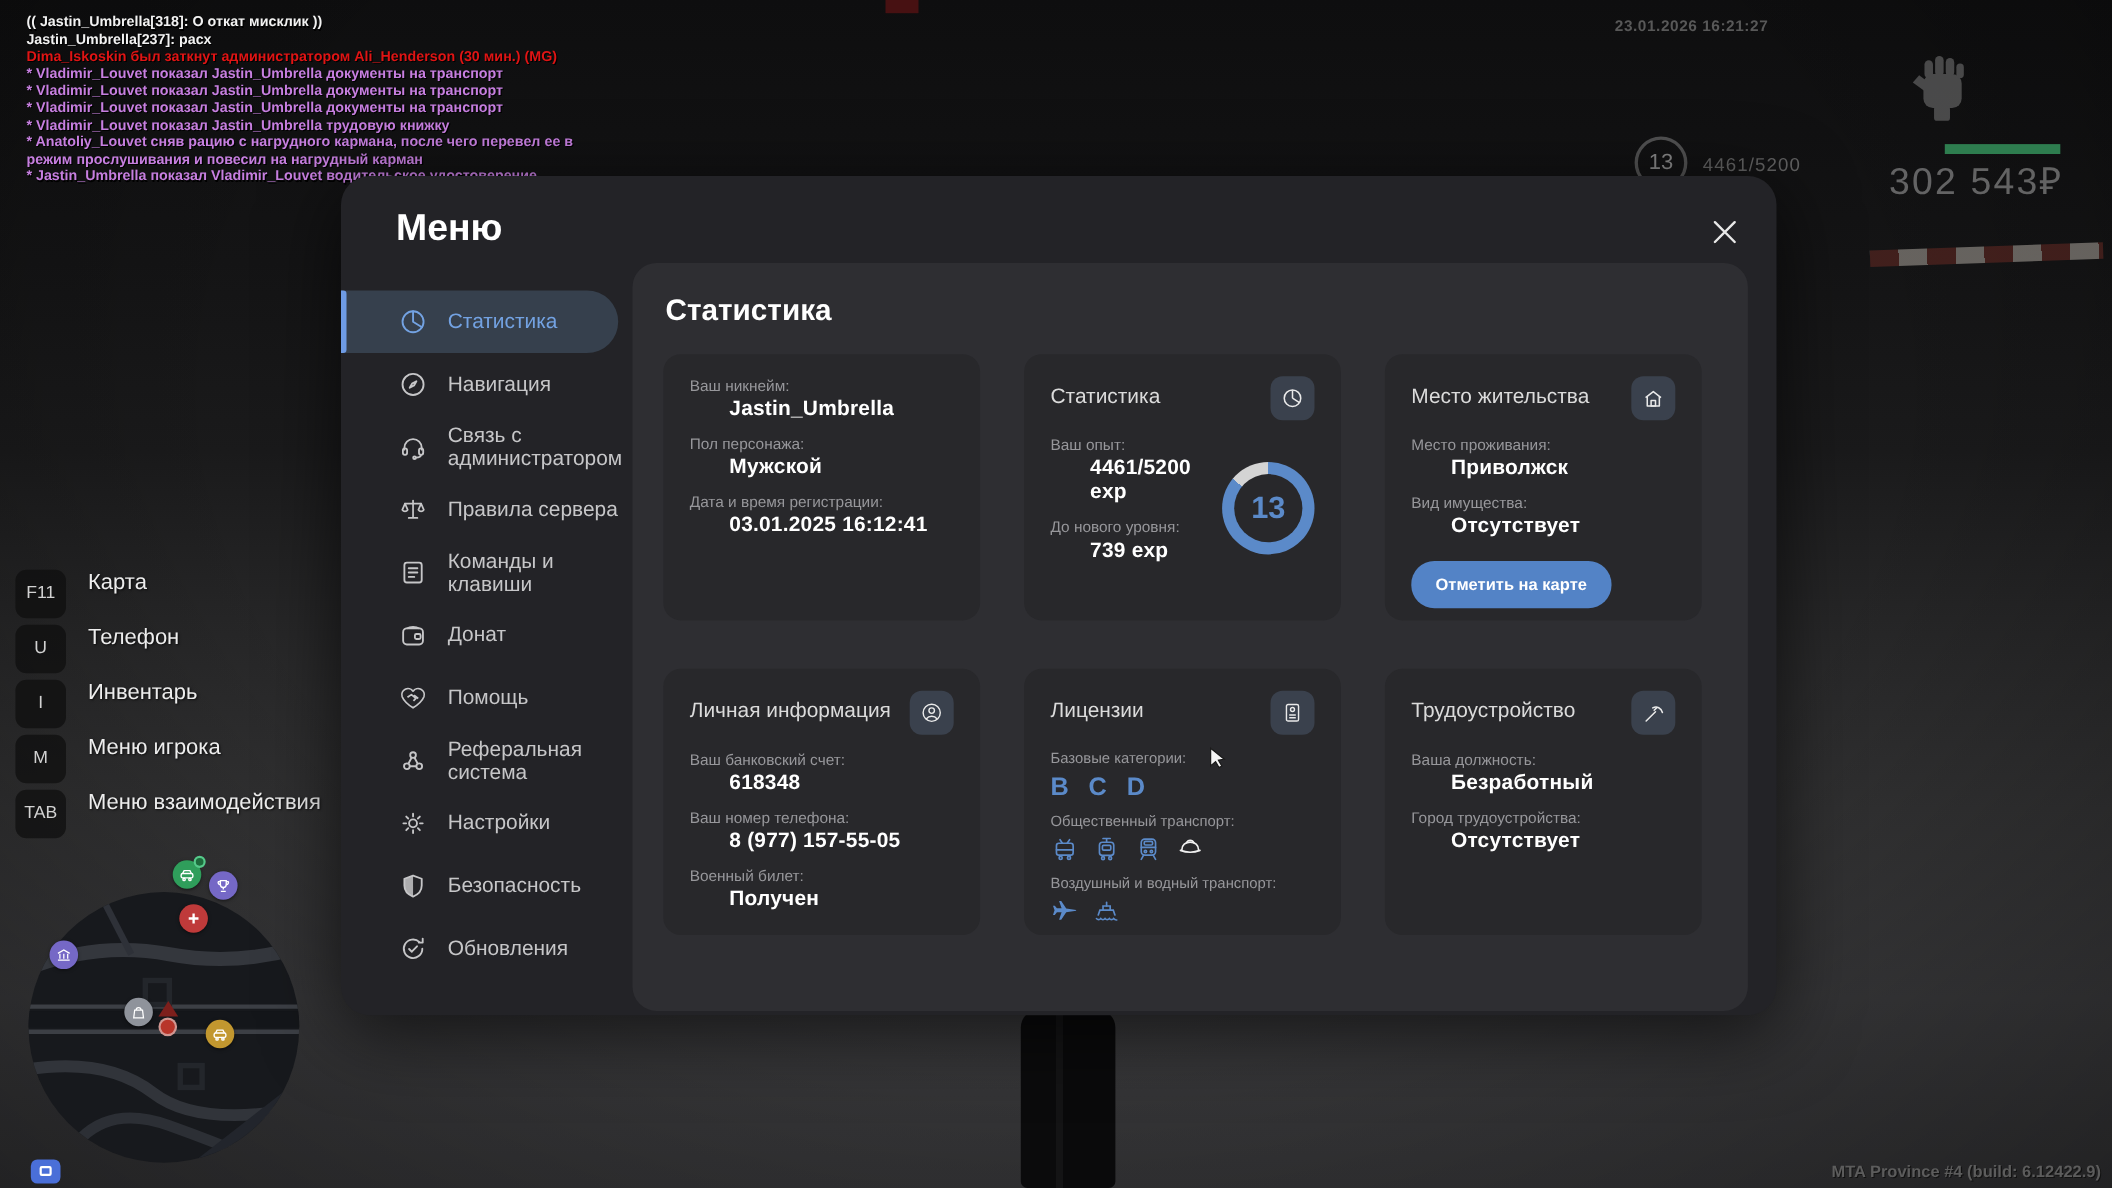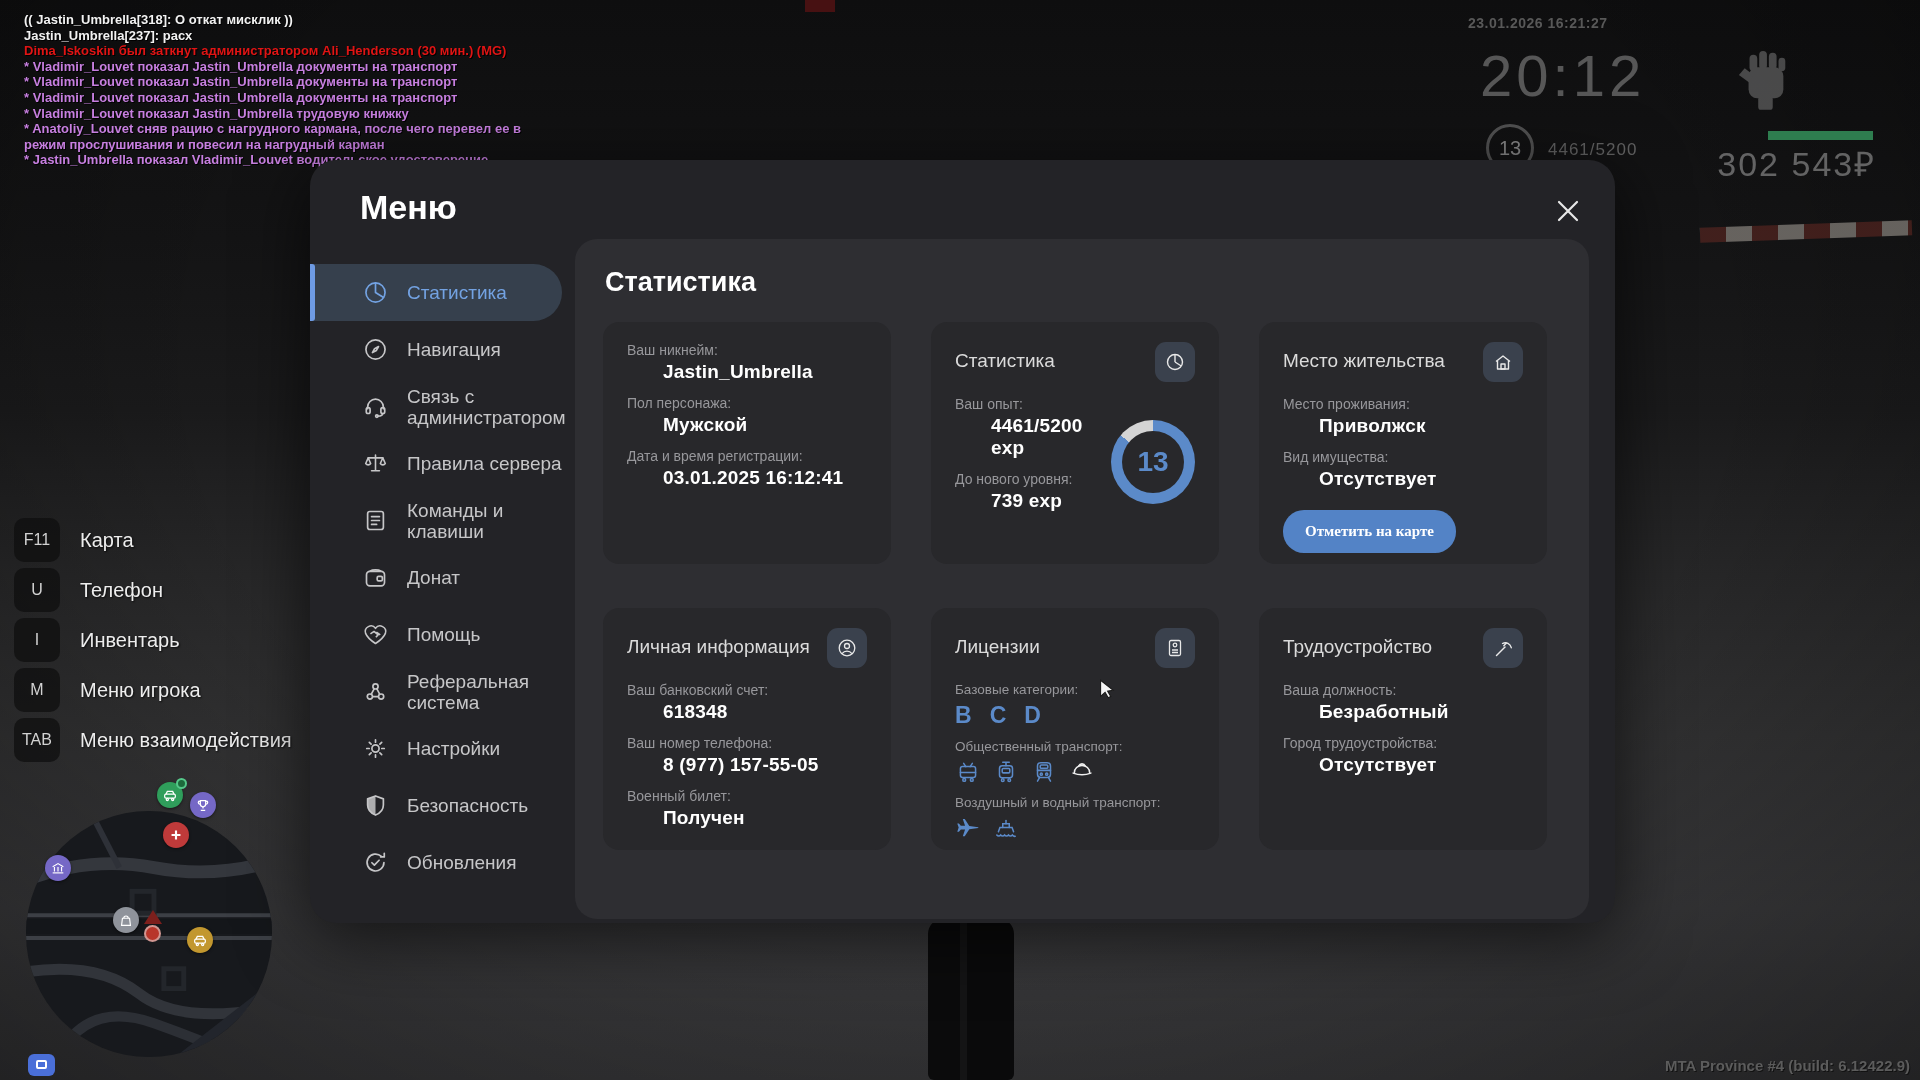--- a/index.html
+++ b/index.html
@@ -26,21 +26,21 @@
   .level-badge{position:absolute;left:1486px;top:124px;width:48px;height:48px;border-radius:50%;
     border:3px solid rgba(145,145,145,.5);color:rgba(175,175,175,.75);font-size:20px;}
   .exp-top{position:absolute;left:1548px;top:140px;font-size:17px;color:rgba(150,150,150,.6);letter-spacing:1px;}
   .fist{position:absolute;left:1736px;top:48px;width:58px;height:66px;opacity:.42;}
   .money-bar{position:absolute;right:47px;top:131px;width:105px;height:9px;}
   .money{position:absolute;right:44px;top:140px;font-size:34px;color:rgba(168,168,168,.55);letter-spacing:2px;}
   .build{position:absolute;right:10px;bottom:6px;font-size:15px;font-weight:bold;color:#5c5c5c;text-shadow:1px 1px 0 #121212;}
 
   
   .hotkeys{position:absolute;left:14px;top:518px;display:flex;flex-direction:column;gap:6px;}
-  .hk-row{display:flex;align-items:center;gap:20px;height:44px;}
+  .hk-row{display:flex;align-items:flex-start;gap:20px;height:44px;}
   .hk-key{width:46px;height:44px;background:rgba(14,14,14,.72);border-radius:10px;color:#d2d2d2;font-size:16px;flex:0 0 auto;}
   .hk-label{font-size:20px;color:#ededed;text-shadow:1px 1px 2px rgba(0,0,0,.7);white-space:nowrap;}
 
   .cx{display:flex;align-items:center;justify-content:center;}
 
   
   .minimap{position:absolute;left:25px;top:810px;width:248px;height:248px;}
   .minimap svg.map{position:absolute;inset:0;}
   .pin{position:absolute;width:26px;height:26px;border-radius:50%;box-shadow:0 1px 3px rgba(0,0,0,.5);}
   .pin svg{width:16px;height:16px;}
@@ -75,21 +75,21 @@
   .badge{width:40px;height:40px;background:#3a414d;border-radius:11px;color:#e9e9e9;flex:0 0 auto;}
   .badge svg{width:22px;height:22px;}
   .field{margin-bottom:12px;}
   .f-label{font-size:14px;color:#97979b;margin-bottom:3px;}
   .f-value{font-size:19px;font-weight:bold;color:#fff;letter-spacing:.2px;margin-left:36px;}
 
   .ring{position:absolute;right:24px;top:98px;width:84px;height:84px;border-radius:50%;}
   .ring-hole{width:62px;height:62px;border-radius:50%;background:#28282b;font-size:28px;font-weight:bold;color:#5b8ac9;}
 
   .map-btn{display:inline-block;margin-top:8px;background:#5383c6;color:#fff;font-weight:bold;font-size:15px;
-    border:none;border-radius:21px;padding:13px 22px;cursor:pointer;font-family:Liberation Serif, serif;}
+    border:none;border-radius:21px;padding:13px 22px;cursor:pointer;}
 
   .lic-label{font-size:13.5px;color:#97979b;margin-bottom:5px;}
   .lic-letters{display:flex;gap:18px;font-size:23px;font-weight:bold;color:#5b8ac9;margin-bottom:10px;}
   .lic-icons{display:flex;gap:12px;align-items:center;margin-bottom:10px;color:#5b8ac9;}
   .lic-icons svg{width:26px;height:26px;}
   .ic-white{color:#f0f0f0;}
 
   .cursor{position:absolute;left:1096px;top:678px;width:22px;height:22px;pointer-events:none;}
 </style>
 </head>
@@ -108,21 +108,20 @@
     <div class="c-violet">* Vladimir_Louvet показал Jastin_Umbrella документы на транспорт</div>
     <div class="c-violet">* Vladimir_Louvet показал Jastin_Umbrella документы на транспорт</div>
     <div class="c-violet">* Vladimir_Louvet показал Jastin_Umbrella документы на транспорт</div>
     <div class="c-violet">* Vladimir_Louvet показал Jastin_Umbrella трудовую книжку</div>
     <div class="c-violet">* Anatoliy_Louvet сняв рацию с нагрудного кармана, после чего перевел ее в</div>
     <div class="c-violet">режим прослушивания и повесил на нагрудный карман</div>
     <div class="c-violet">* Jastin_Umbrella показал Vladimir_Louvet водительское удостоверение</div>
   </div>
 
   <div class="datetime">23.01.2026 16:21:27</div>
-  <div class="clock">20:12</div>
   <div class="level-badge cx">
       <span>13</span>
     </div>
   <div class="exp-top">4461/5200</div>
   <div class="fist">
     <svg viewBox="0 0 60 66" fill="#9a9a9a">
       <rect x="13" y="20" width="36" height="32" rx="9"></rect>
       <rect x="14" y="7" width="8" height="17" rx="4"></rect>
       <rect x="24" y="3" width="8" height="19" rx="4"></rect>
       <rect x="34" y="5" width="8" height="17" rx="4"></rect>

